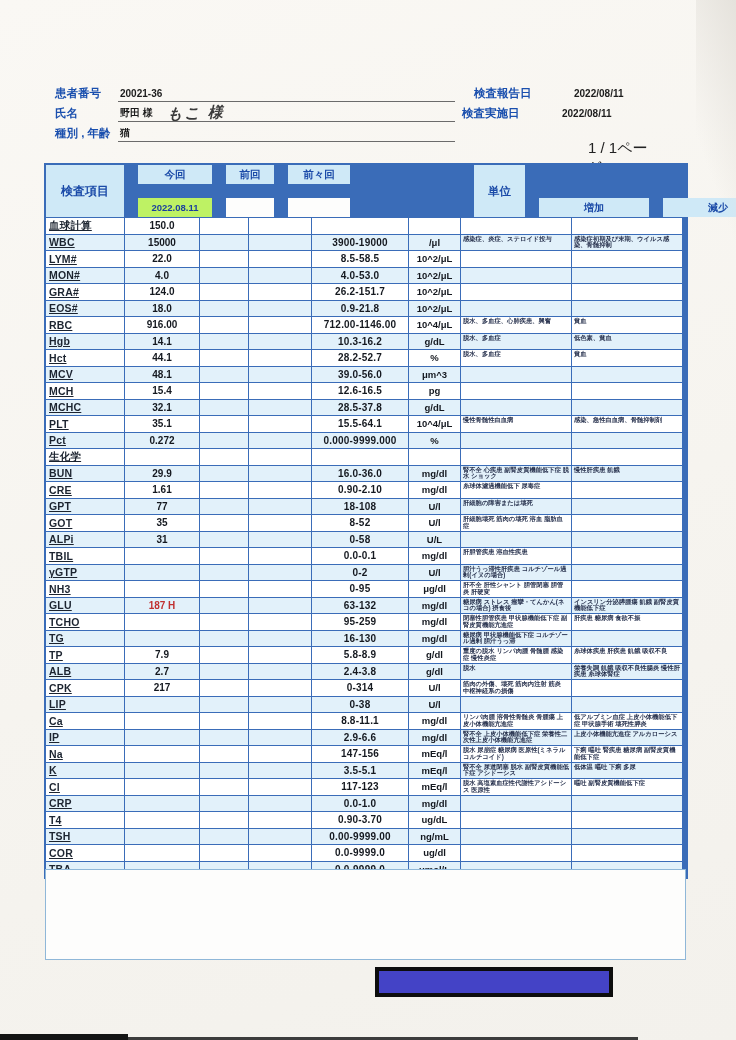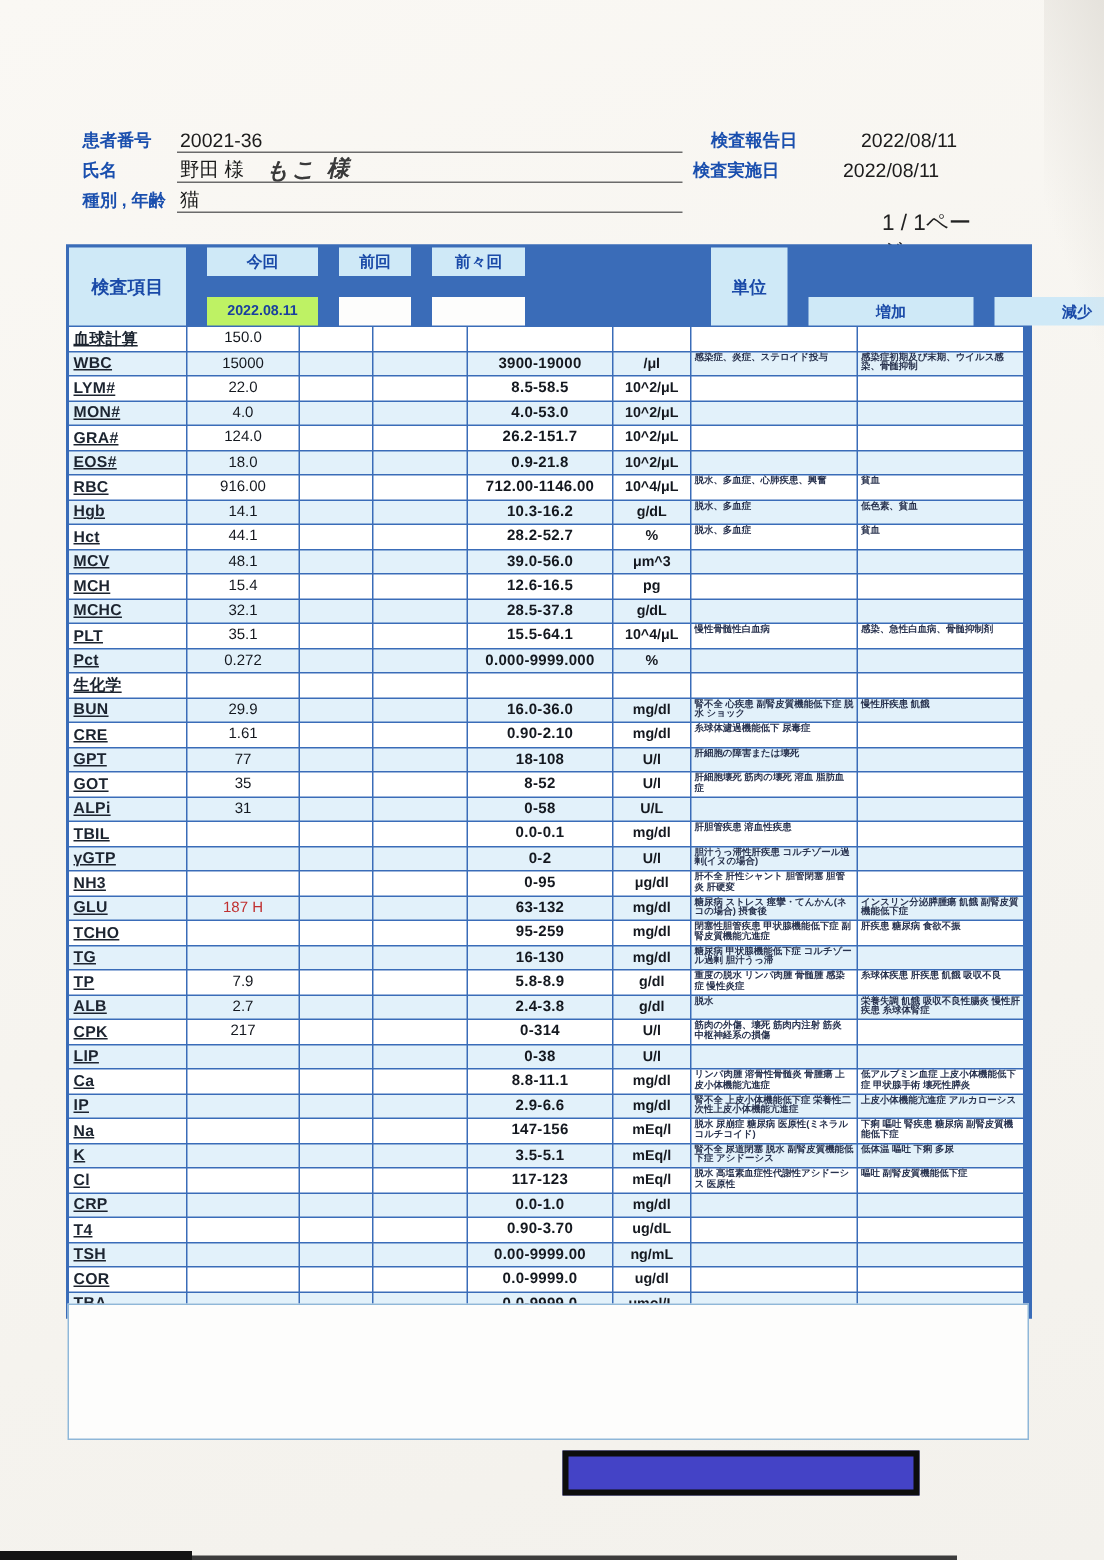--- a/index.html
+++ b/index.html
@@ -19,21 +19,21 @@
     background:#d8ecf8;border:2px solid #49244e;
     border-color:#1e2b66 #4a7dc0 #4a7dc0 #1e2b66;
     display:flex;align-items:center;justify-content:center;
   }
   .title-box span{
     color:#1a4fae;font-size:17px;font-weight:bold;letter-spacing:4px;white-space:nowrap;
   }
   
   .info-row{position:absolute;height:20px;display:flex;align-items:center;}
   .info-label{color:#1a4fae;font-weight:bold;font-size:11.5px;white-space:nowrap;}
-  .info-value{color:#1c1c1c;font-weight:normal;font-size:13px;white-space:nowrap;}
+  .info-value{color:#1c1c1c;font-weight:bold;font-size:10px;white-space:nowrap;}
   .hand{
     font-size:15px;color:#3a3a3a;font-style:italic;font-weight:bold;
     display:inline-block;transform:rotate(-2deg);margin-left:14px;letter-spacing:2px;
   }
   .uline{position:absolute;height:1px;background:#6b6b6b;}
   .page-num{position:absolute;top:139px;left:588px;width:72px;text-align:left;
     font-size:15px;color:#222;}
   
   .tbl{
     position:absolute;left:44px;top:163px;width:640px;
@@ -61,21 +61,21 @@
   .h-inc{grid-column:7;grid-row:2;font-size:10px;}
   .h-dec{grid-column:8;grid-row:2;font-size:10px;}
   .tbody{
     display:grid;
     grid-template-columns:78px 74px 48px 62px 96px 51px 110px 110px;
     grid-auto-rows:15.5px;gap:1px;background:#3a6cb8;
   }
   .cell{background:#fff;overflow:hidden;display:flex;align-items:center;}
   .cell.alt{background:#e2f1fa;}
   .c-name{font-size:10.5px;font-weight:bold;color:#1c2430;padding-left:3px;letter-spacing:0.2px;text-decoration:underline;}
-  .c-val{font-size:10px;font-weight:normal;color:#14181f;justify-content:center;}
+  .c-val{font-size:10px;font-weight:bold;color:#14181f;justify-content:center;}
   .c-val.high{color:#c03030;}
   .c-range{font-size:10px;font-weight:bold;color:#14181f;justify-content:center;letter-spacing:0.2px;}
   .c-unit{font-size:9.5px;font-weight:bold;color:#14181f;justify-content:center;}
   .c-dis{font-size:6.3px;line-height:1.1;color:#28324e;font-weight:bold;
     padding:1px 2px;align-items:flex-start;}
   
   .comment-box{
     position:absolute;left:45px;top:869px;width:639px;height:89px;
     border:1px solid #8fb7d8;background:#fdfdfc;
   }

